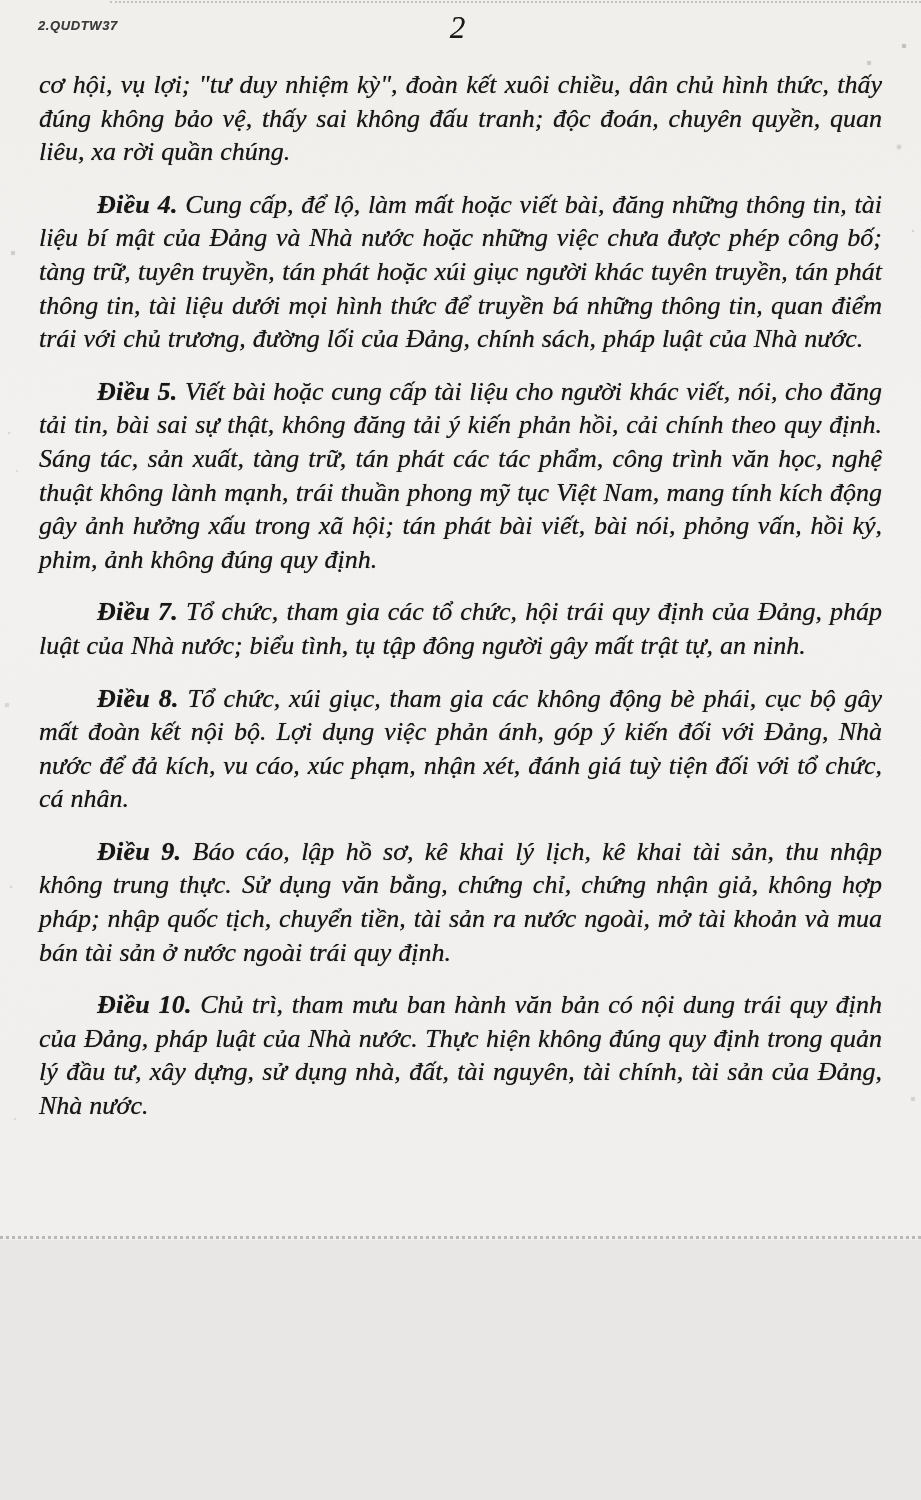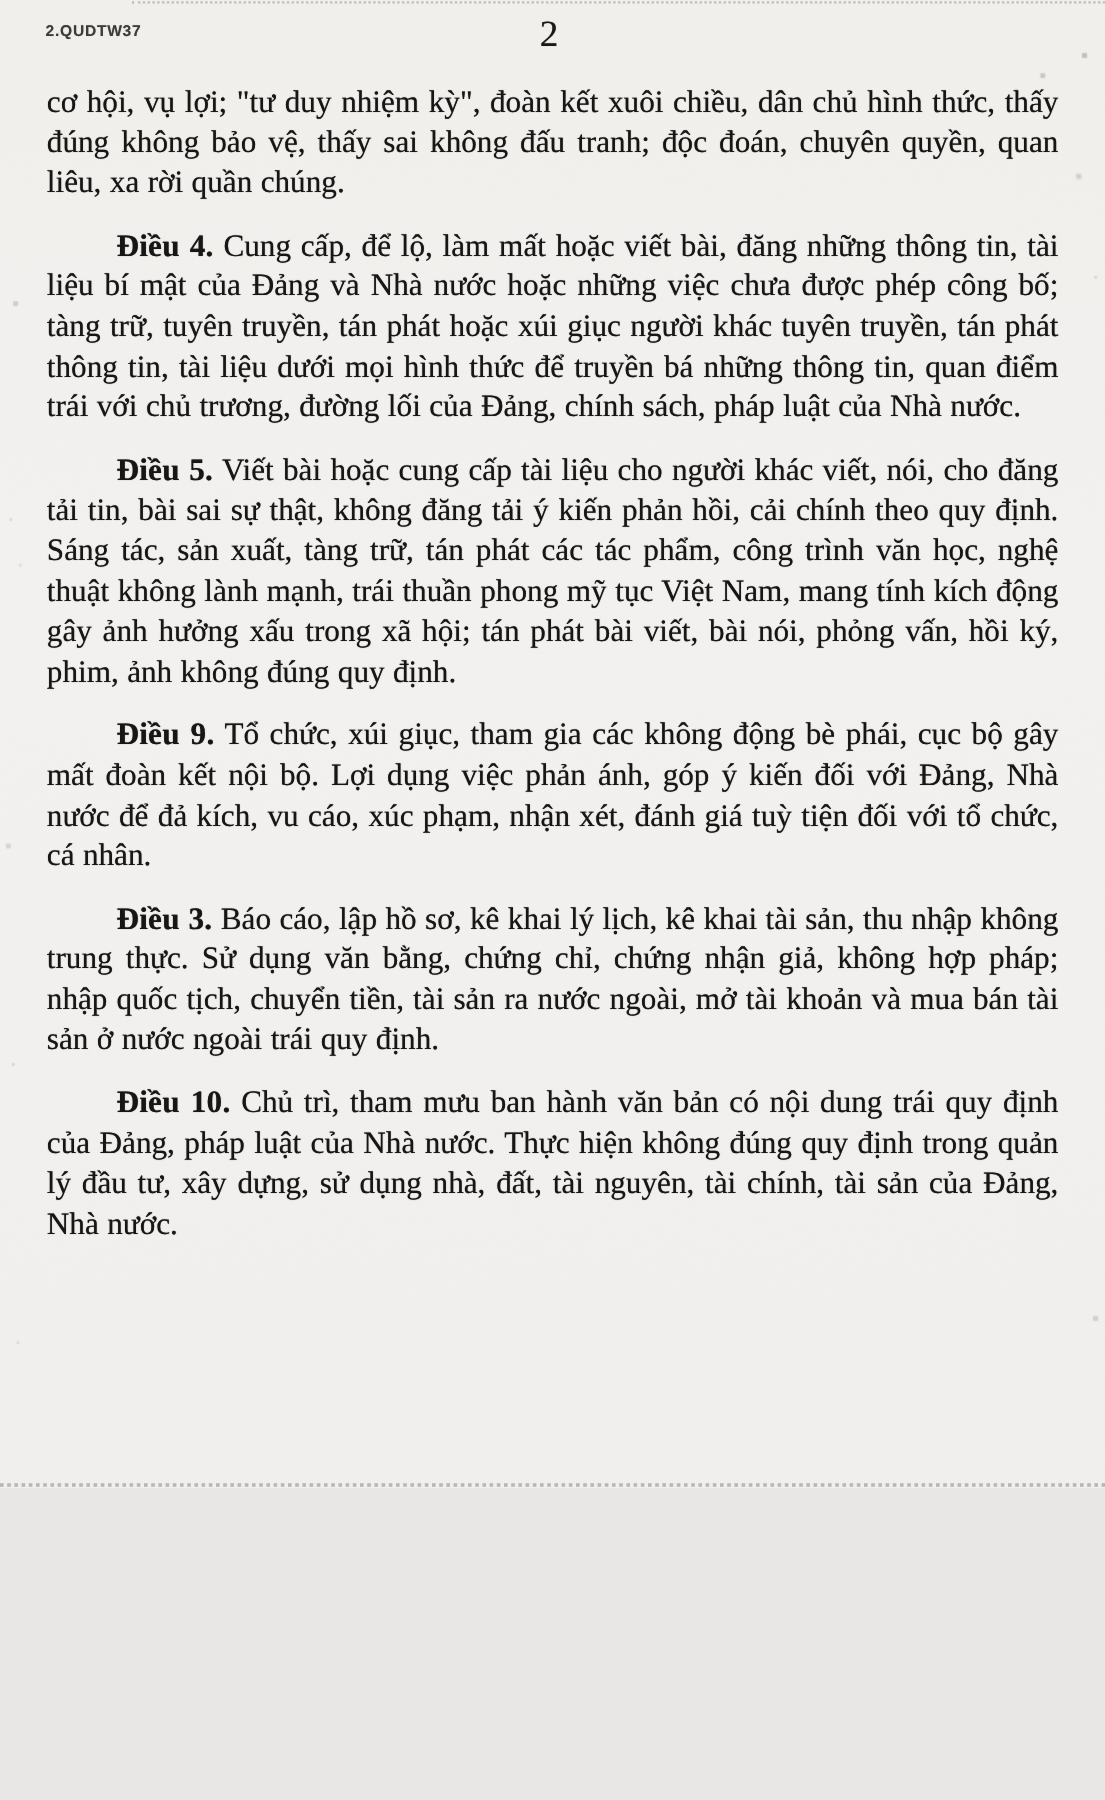--- a/index.html
+++ b/index.html
@@ -10,20 +10,21 @@
   .page {
     position: relative;
     width: 921px;
     height: 1240px;
     background: #f2f1ee;
     background-image:
       linear-gradient(180deg, #f1f0ed 0%, #f3f2f0 40%, #f1f0ee 100%);
     overflow: hidden;
     font-family: "Liberation Serif", "DejaVu Serif", serif;
     color: #171615;
+    font-style: italic;
   }
   .noise-layer {
     position: absolute;
     inset: 0;
     pointer-events: none;
     z-index: 3;
     opacity: .55;
   }
   .scan-edge-top {
     position: absolute;
@@ -132,21 +133,22 @@
   <div class="body-text">
 
     <p class="para"><span>cơ hội, vụ lợi; "tư duy nhiệm kỳ", đoàn kết xuôi chiều, dân chủ hình thức, thấy đúng không bảo vệ, thấy sai không đấu tranh; độc đoán, chuyên quyền, quan liêu, xa rời quần chúng.</span></p>
 
     <p class="para indent"><span class="lead">Điều 4.</span><span> Cung cấp, để lộ, làm mất hoặc viết bài, đăng những thông tin, tài liệu bí mật của Đảng và Nhà nước hoặc những việc chưa được phép công bố; tàng trữ, tuyên truyền, tán phát hoặc xúi giục người khác tuyên truyền, tán phát thông tin, tài liệu dưới mọi hình thức để truyền bá những thông tin, quan điểm trái với chủ trương, đường lối của Đảng, chính sách, pháp luật của Nhà nước.</span></p>
 
     <p class="para indent"><span class="lead">Điều 5.</span><span> Viết bài hoặc cung cấp tài liệu cho người khác viết, nói, cho đăng tải tin, bài sai sự thật, không đăng tải ý kiến phản hồi, cải chính theo quy định. Sáng tác, sản xuất, tàng trữ, tán phát các tác phẩm, công trình văn học, nghệ thuật không lành mạnh, trái thuần phong mỹ tục Việt Nam, mang tính kích động gây ảnh hưởng xấu trong xã hội; tán phát bài viết, bài nói, phỏng vấn, hồi ký, phim, ảnh không đúng quy định.</span></p>
 
 
 
+    <p class="para indent"><span class="lead">Điều 7.</span><span> Tổ chức, tham gia các tổ chức, hội trái quy định của Đảng, pháp luật của Nhà nước; biểu tình, tụ tập đông người gây mất trật tự, an ninh.</span></p>
 
-    <p class="para indent"><span class="lead">Điều 9.</span><span> Tổ chức, xúi giục, tham gia các không động bè phái, cục bộ gây mất đoàn kết nội bộ. Lợi dụng việc phản ánh, góp ý kiến đối với Đảng, Nhà nước để đả kích, vu cáo, xúc phạm, nhận xét, đánh giá tuỳ tiện đối với tổ chức, cá nhân.</span></p>
+    <p class="para indent"><span class="lead">Điều 8.</span><span> Tổ chức, xúi giục, tham gia các không động bè phái, cục bộ gây mất đoàn kết nội bộ. Lợi dụng việc phản ánh, góp ý kiến đối với Đảng, Nhà nước để đả kích, vu cáo, xúc phạm, nhận xét, đánh giá tuỳ tiện đối với tổ chức, cá nhân.</span></p>
 
-    <p class="para indent"><span class="lead">Điều 3.</span><span> Báo cáo, lập hồ sơ, kê khai lý lịch, kê khai tài sản, thu nhập không trung thực. Sử dụng văn bằng, chứng chỉ, chứng nhận giả, không hợp pháp; nhập quốc tịch, chuyển tiền, tài sản ra nước ngoài, mở tài khoản và mua bán tài sản ở nước ngoài trái quy định.</span></p>
+    <p class="para indent"><span class="lead">Điều 9.</span><span> Báo cáo, lập hồ sơ, kê khai lý lịch, kê khai tài sản, thu nhập không trung thực. Sử dụng văn bằng, chứng chỉ, chứng nhận giả, không hợp pháp; nhập quốc tịch, chuyển tiền, tài sản ra nước ngoài, mở tài khoản và mua bán tài sản ở nước ngoài trái quy định.</span></p>
 
     <p class="para indent"><span class="lead">Điều 10.</span><span> Chủ trì, tham mưu ban hành văn bản có nội dung trái quy định của Đảng, pháp luật của Nhà nước. Thực hiện không đúng quy định trong quản lý đầu tư, xây dựng, sử dụng nhà, đất, tài nguyên, tài chính, tài sản của Đảng, Nhà nước.</span></p>
 
   </div>
 </div>
 
 </body></html>

